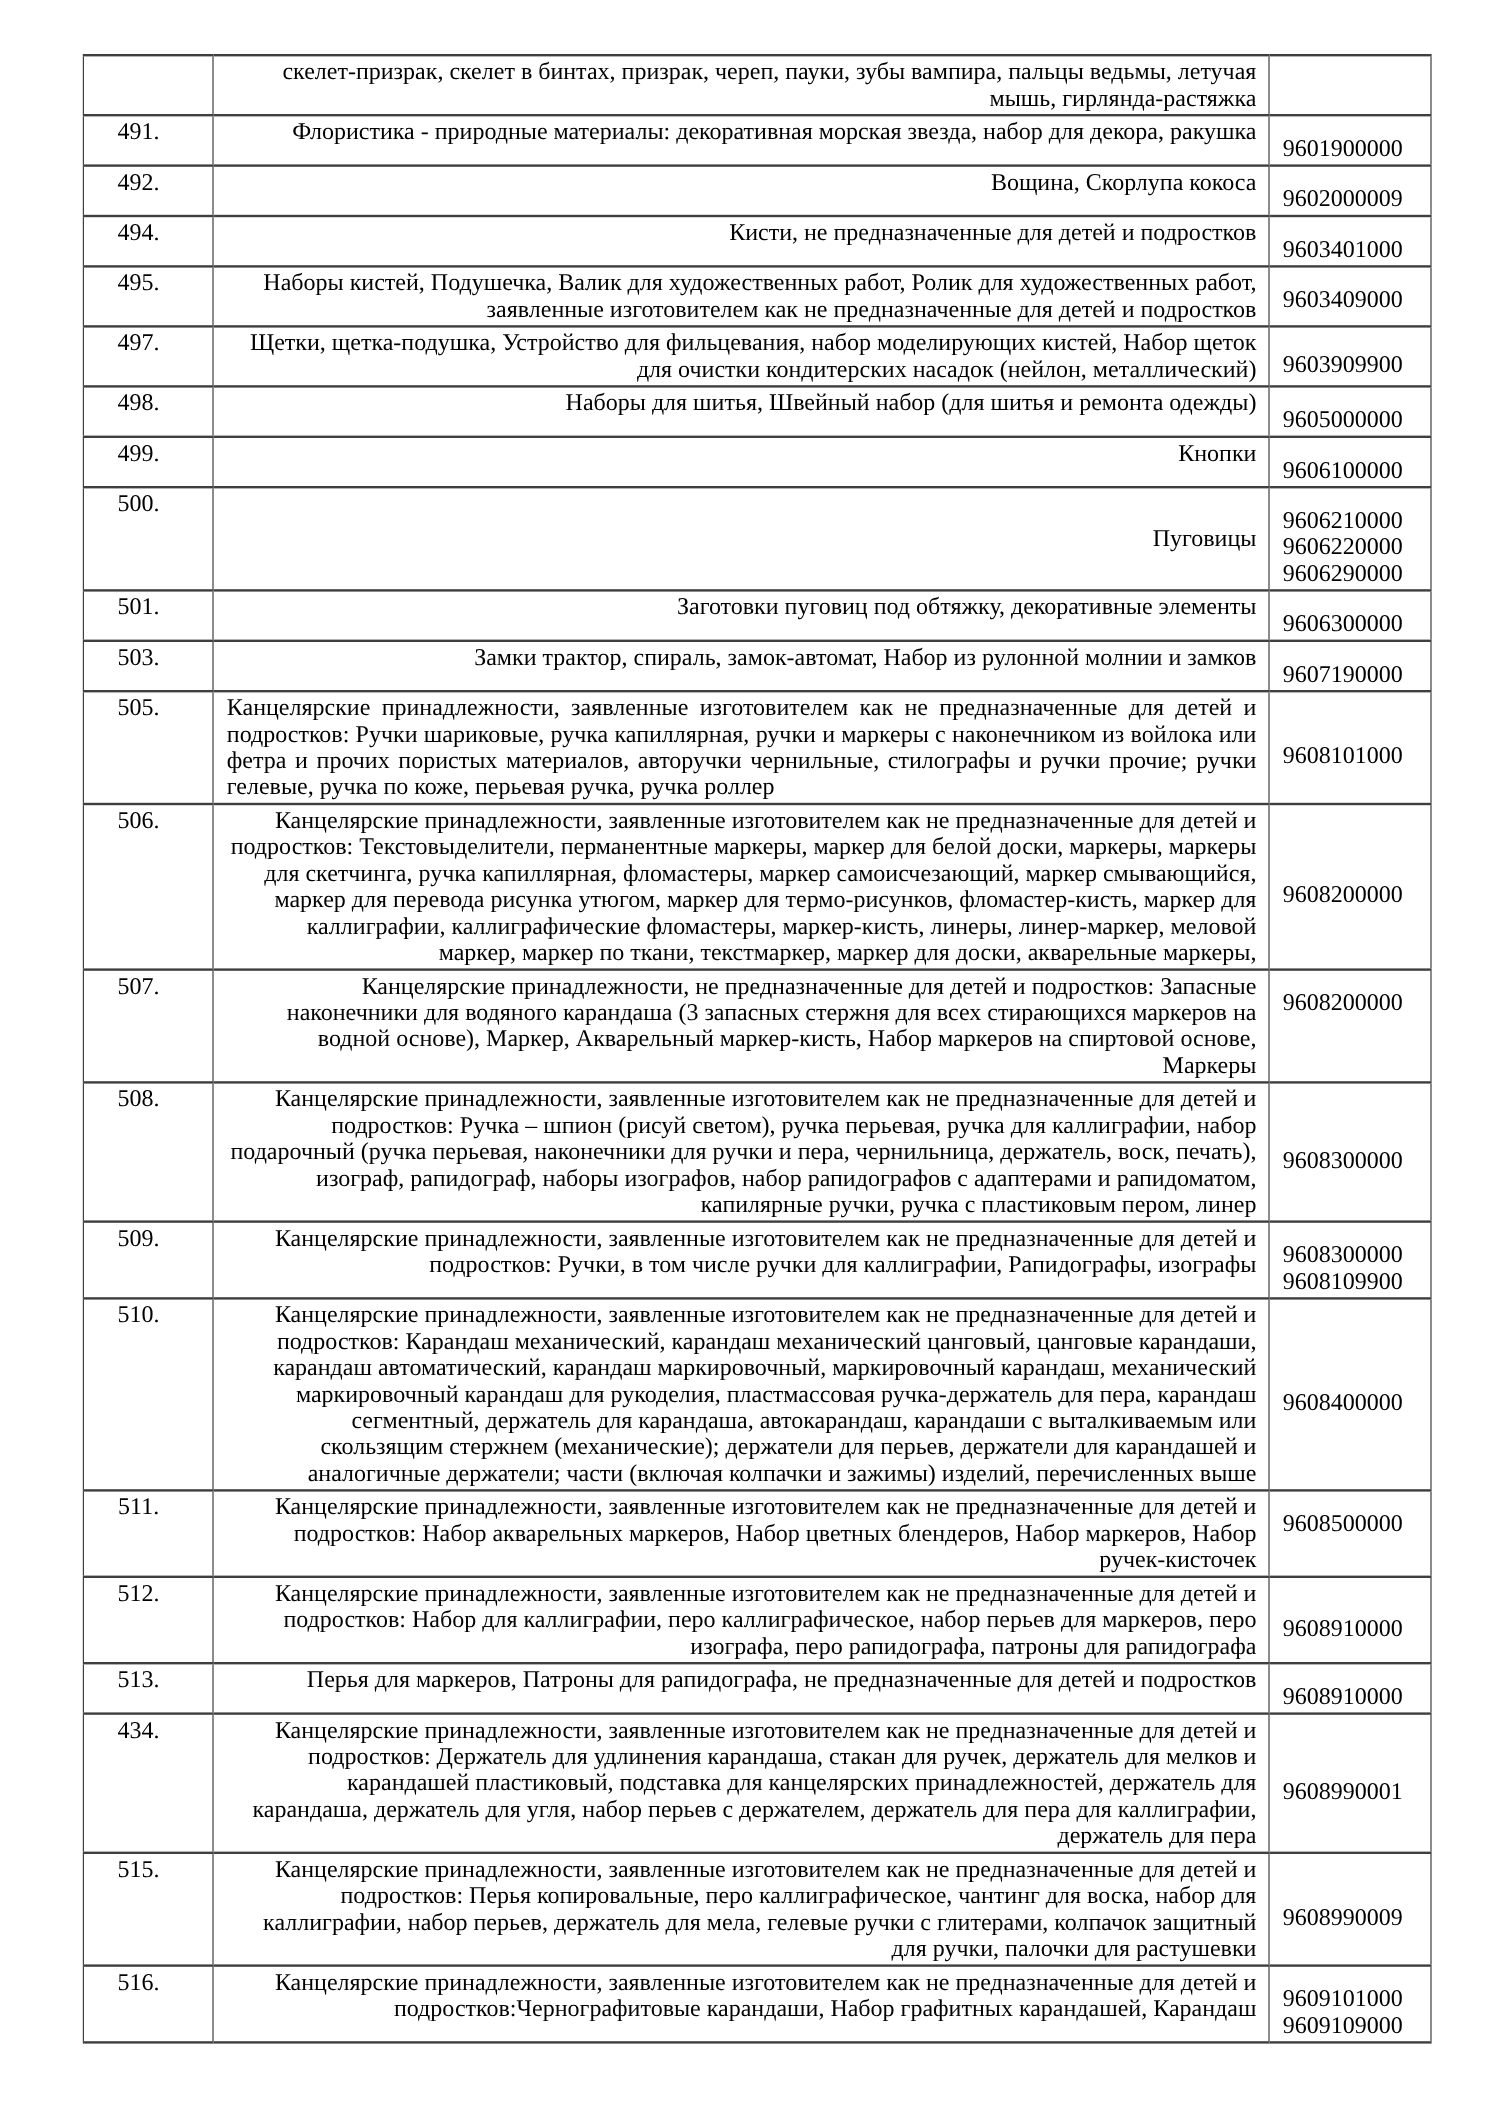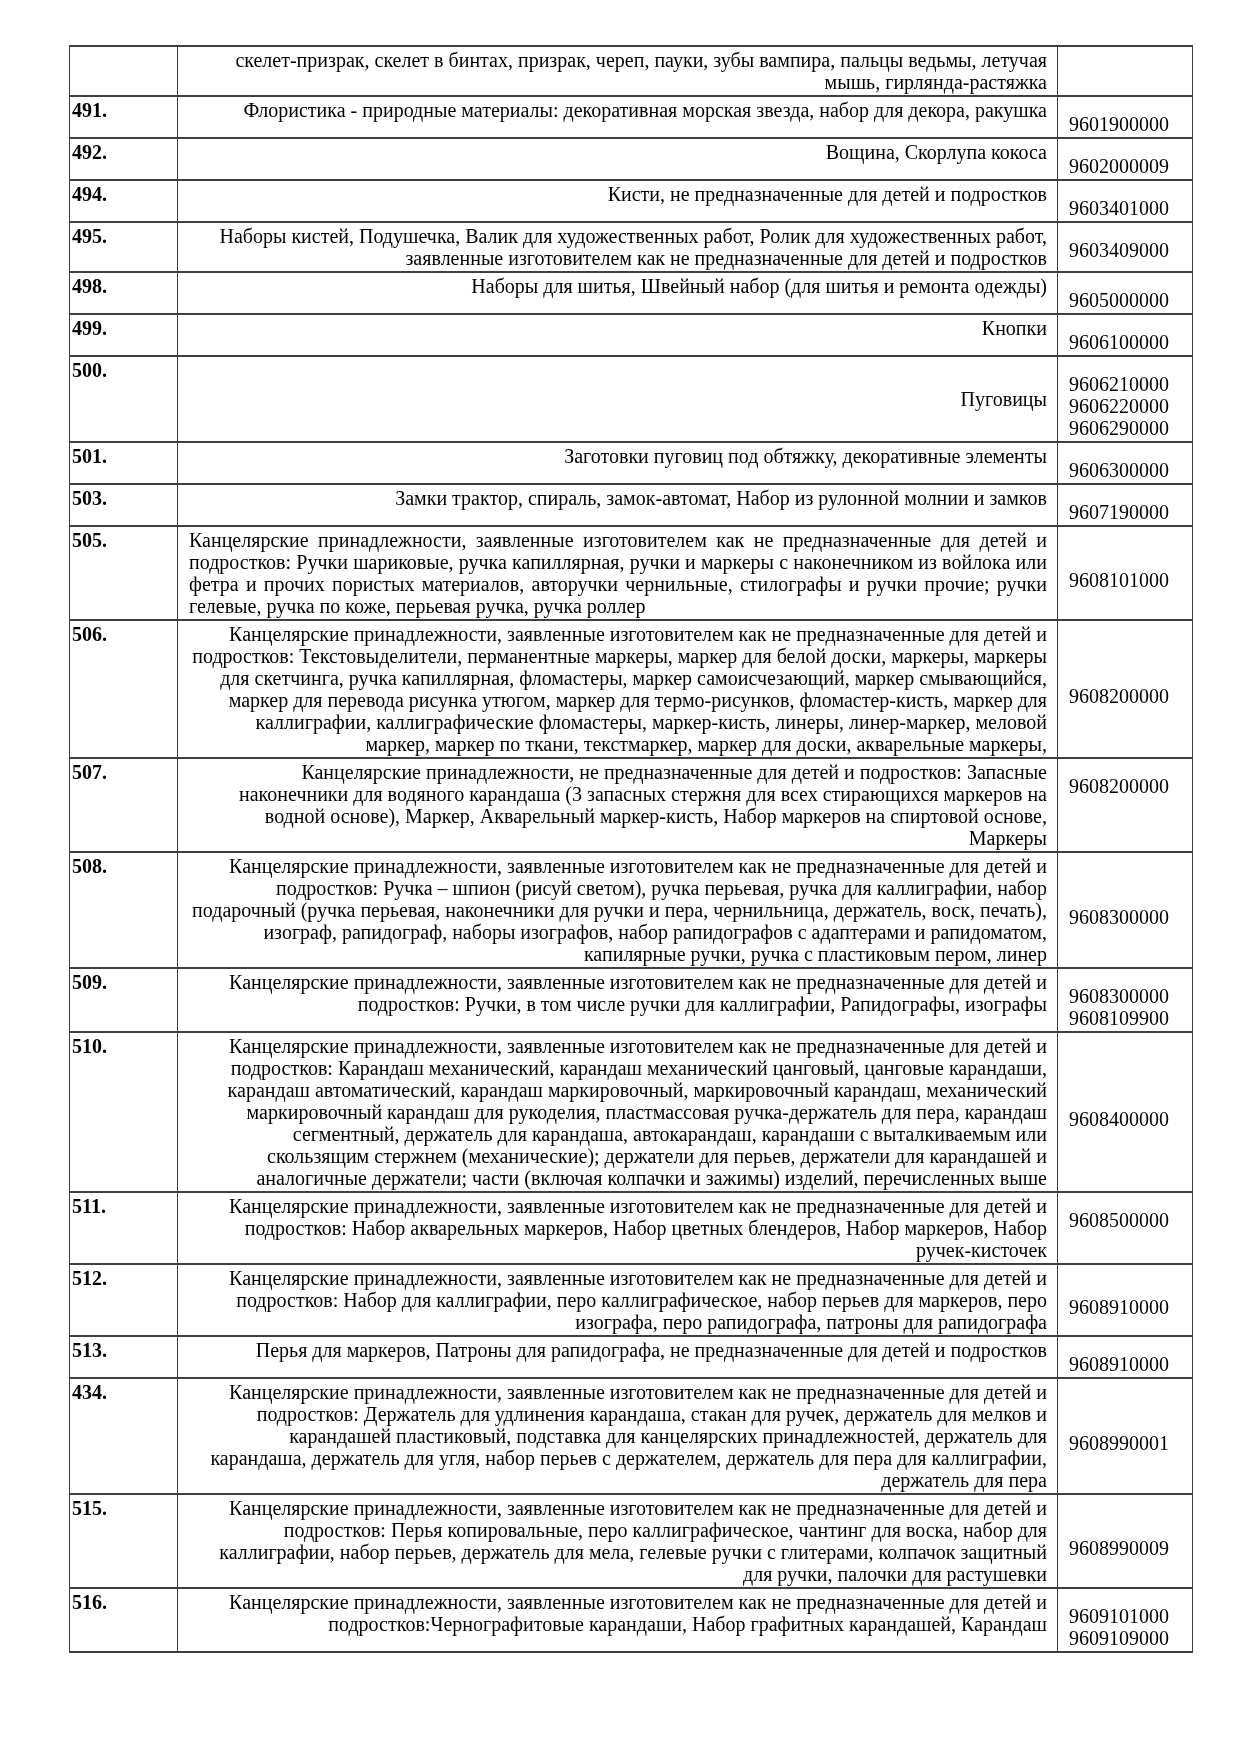--- a/index.html
+++ b/index.html
@@ -27,23 +27,22 @@
   col.col-w-desc { width: 880px; }
   col.col-w-code { width: 135px; }
   td {
     border-style: solid;
     border-color: #3f3f3f;
     border-width: 2px 1px;  
     vertical-align: top;
     overflow: hidden;
   }
   td.col-num {
-    text-align: left;
+    text-align: center;
     padding: 2px 18px 16px 2px;
-    font-weight: bold;
   }
   td.col-desc {
     text-align: right;
     padding: 2px 10px 2px 11px;
   }
   td.col-desc.justify {
     text-align: justify;
   }
   td.v-mid {
     vertical-align: middle;
@@ -92,20 +91,27 @@
           </td>
         </tr>
         <tr>
           <td class="col-num">495.</td>
           <td class="col-desc">Наборы кистей, Подушечка, Валик для художественных работ, Ролик для художественных работ, заявленные изготовителем как не предназначенные для детей и подростков</td>
           <td class="col-code">
             <span class="code-line">9603409000</span>
           </td>
         </tr>
         <tr>
+          <td class="col-num">497.</td>
+          <td class="col-desc">Щетки, щетка-подушка, Устройство для фильцевания, набор моделирующих кистей, Набор щеток для очистки кондитерских насадок (нейлон, металлический)</td>
+          <td class="col-code v-mid">
+            <span class="code-line">9603909900</span>
+          </td>
+        </tr>
+        <tr>
           <td class="col-num">498.</td>
           <td class="col-desc">Наборы для шитья, Швейный набор (для шитья и ремонта одежды)</td>
           <td class="col-code">
             <span class="code-line">9605000000</span>
           </td>
         </tr>
         <tr>
           <td class="col-num">499.</td>
           <td class="col-desc">Кнопки</td>
           <td class="col-code">

